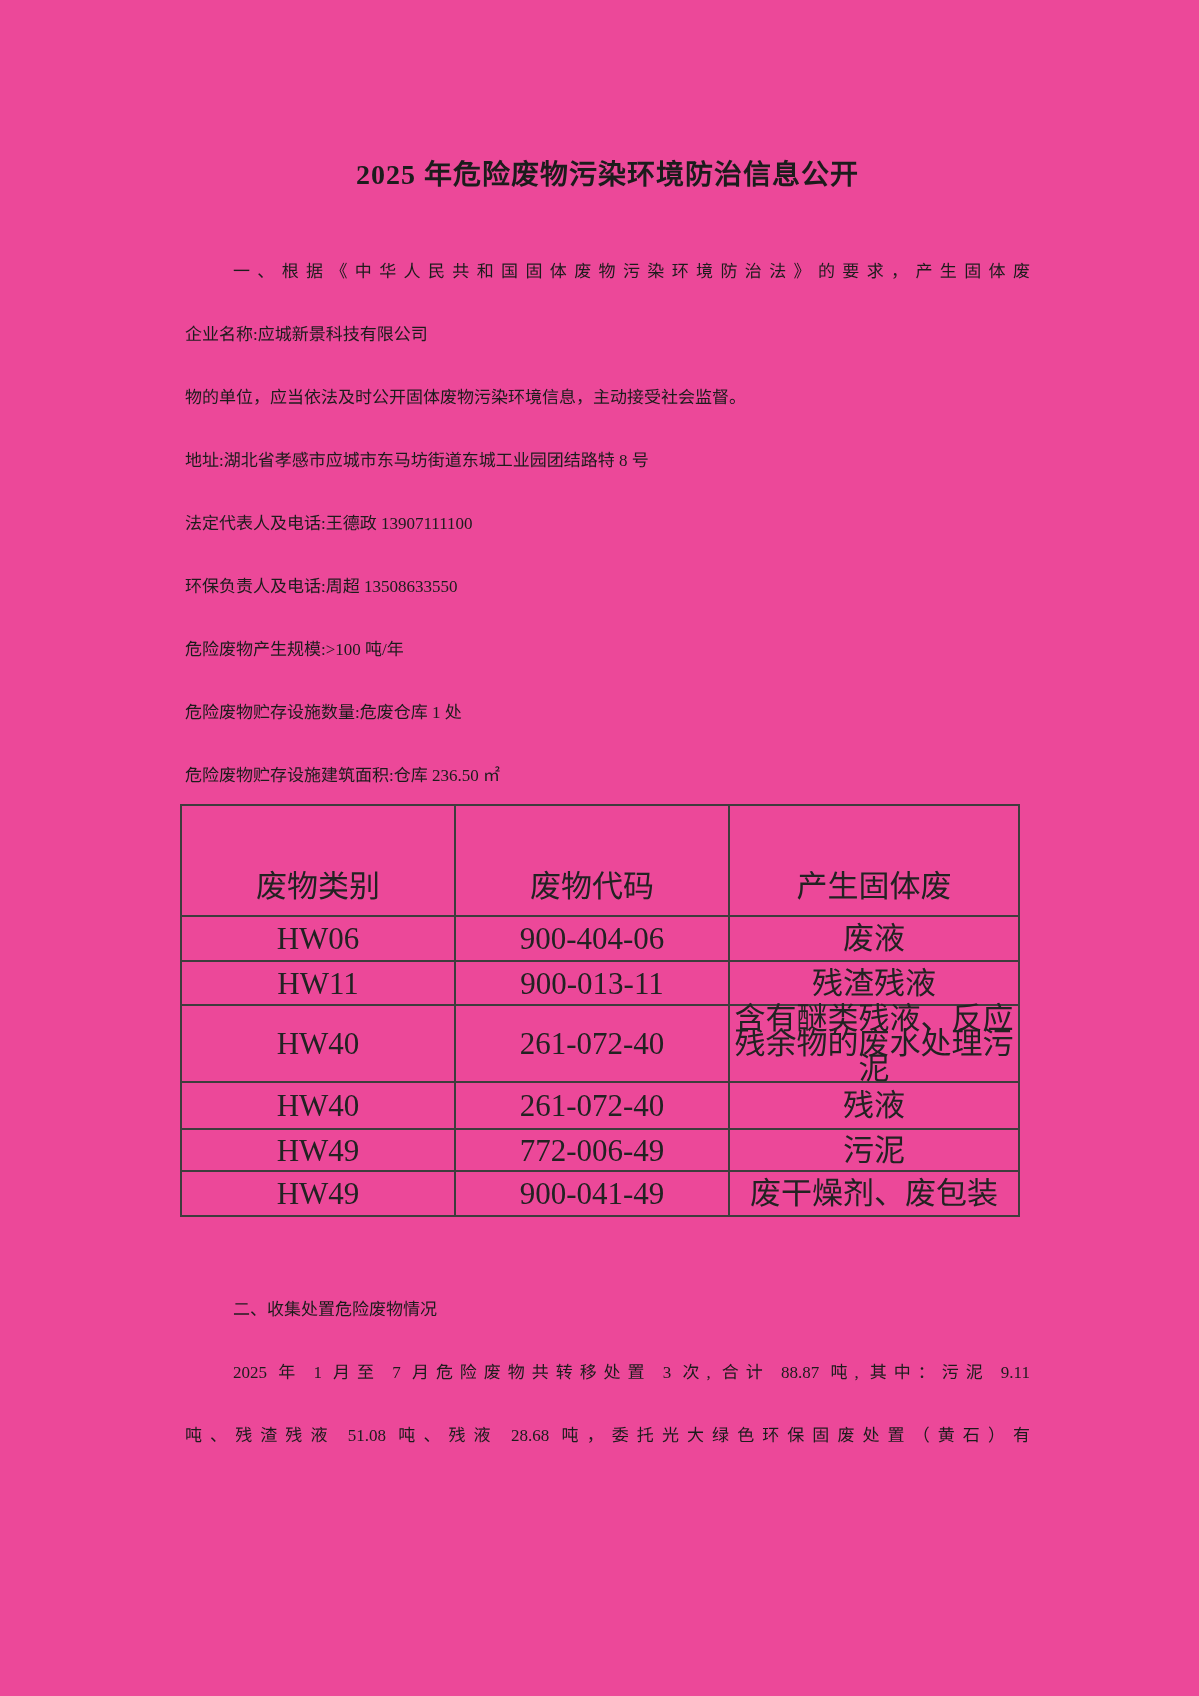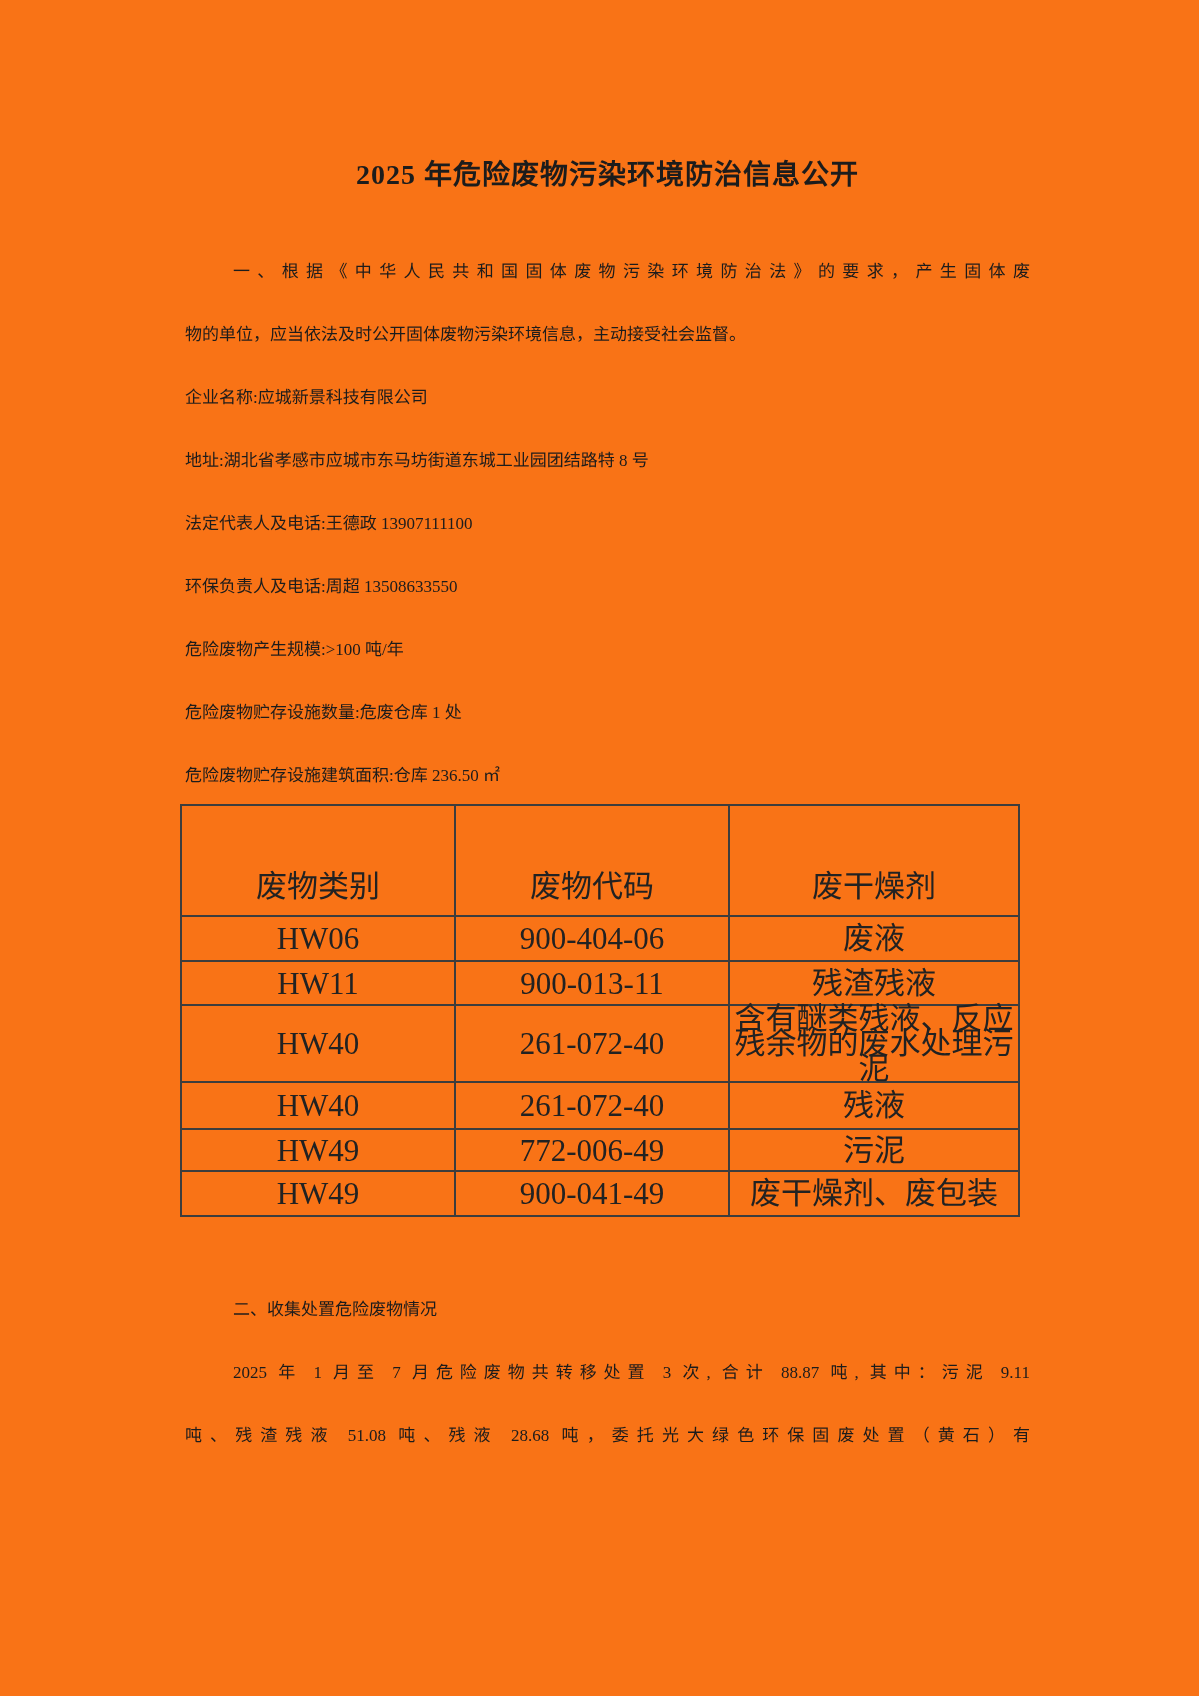--- a/index.html
+++ b/index.html
@@ -1,19 +1,19 @@
 <!DOCTYPE html>
 <html lang="zh-CN"><head>
 <meta charset="utf-8">
 <style>
   html,body{margin:0;padding:0;background:#ffffff;}
   .page{
     position:relative;
     width:1199px;height:1696px;
-    background:#f97316;
+    background:#ec4899;
     color:#1c1c1c;
     font-family:"Liberation Serif","DejaVu Serif",serif;
     overflow:hidden;
   }
   .content{position:absolute;left:185px;top:0;width:845px;}
   .doc-title{
     margin:143px 0 0 0;
     font-size:28px;font-weight:bold;
     line-height:63px;text-align:center;
     letter-spacing:1px;
@@ -53,41 +53,41 @@
 </style>
 </head>
 <body>
 
 <div class="page">
   <div class="content">
 
     <h1 class="doc-title">2025 年危险废物污染环境防治信息公开</h1>
 
     <p class="line indent stretch intro">一、根据《中华人民共和国固体废物污染环境防治法》的要求，产生固体废</p>
+    <p class="line">企业名称:应城新景科技有限公司</p>
+
     <p class="line">物的单位，应当依法及时公开固体废物污染环境信息，主动接受社会监督。</p>
-
-    <p class="line">企业名称:应城新景科技有限公司</p>
     <p class="line">地址:湖北省孝感市应城市东马坊街道东城工业园团结路特 8 号</p>
     <p class="line">法定代表人及电话:王德政 13907111100</p>
     <p class="line">环保负责人及电话:周超 13508633550</p>
     <p class="line">危险废物产生规模:&gt;100 吨/年</p>
     <p class="line">危险废物贮存设施数量:危废仓库 1 处</p>
     <p class="line">危险废物贮存设施建筑面积:仓库 236.50 ㎡</p>
 
     <table class="waste-table">
       <colgroup>
           <col class="c1">
           <col class="c2">
           <col class="c3">
         </colgroup>
       <thead>
         <tr>
           <th>废物类别</th>
           <th>废物代码</th>
-          <th>废干燥剂</th>
+          <th>产生固体废</th>
         </tr>
       </thead>
       <tbody>
         <tr class="r1">
           <td>HW06</td>
           <td>900-404-06</td>
           <td>废液</td>
         </tr>
         <tr class="r2">
           <td>HW11</td>

